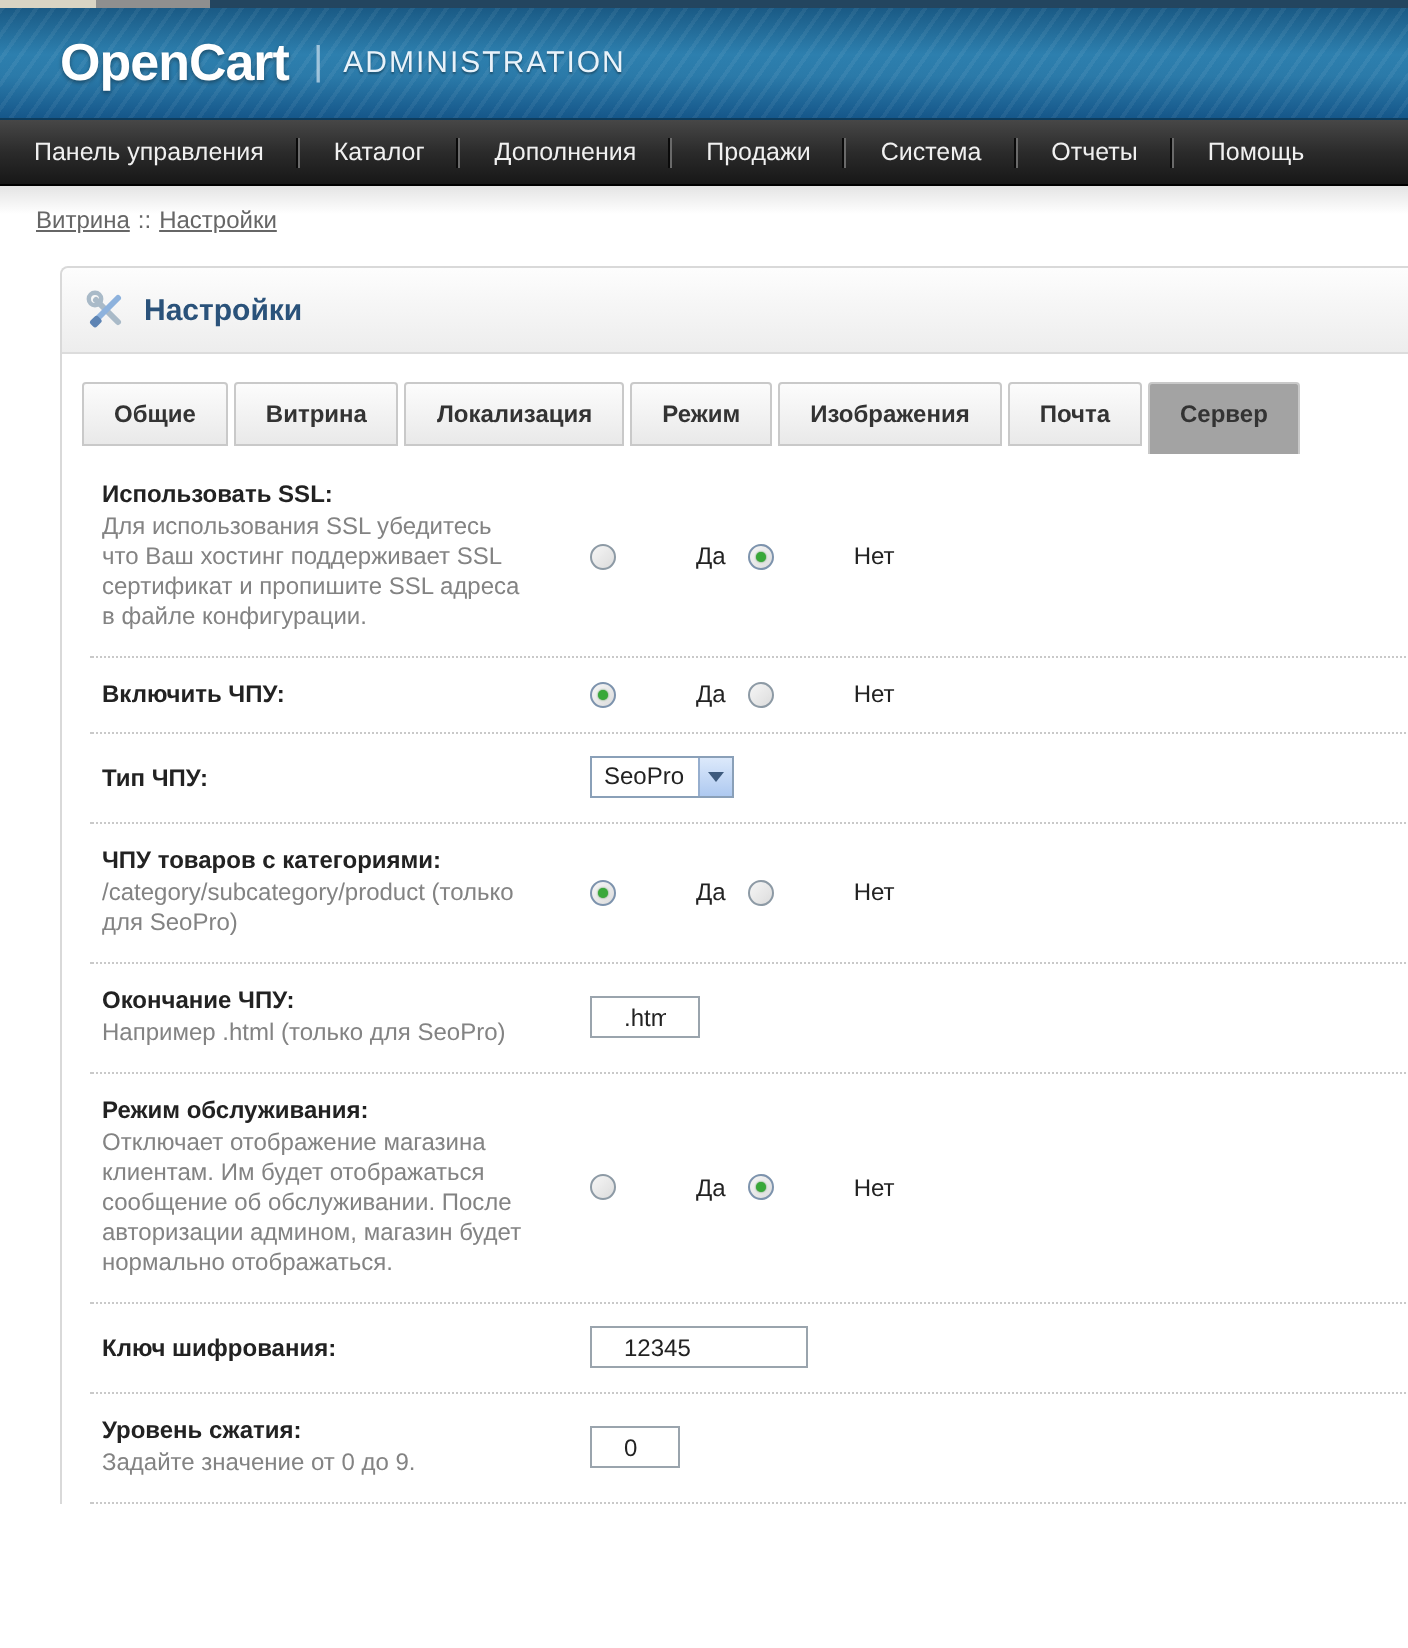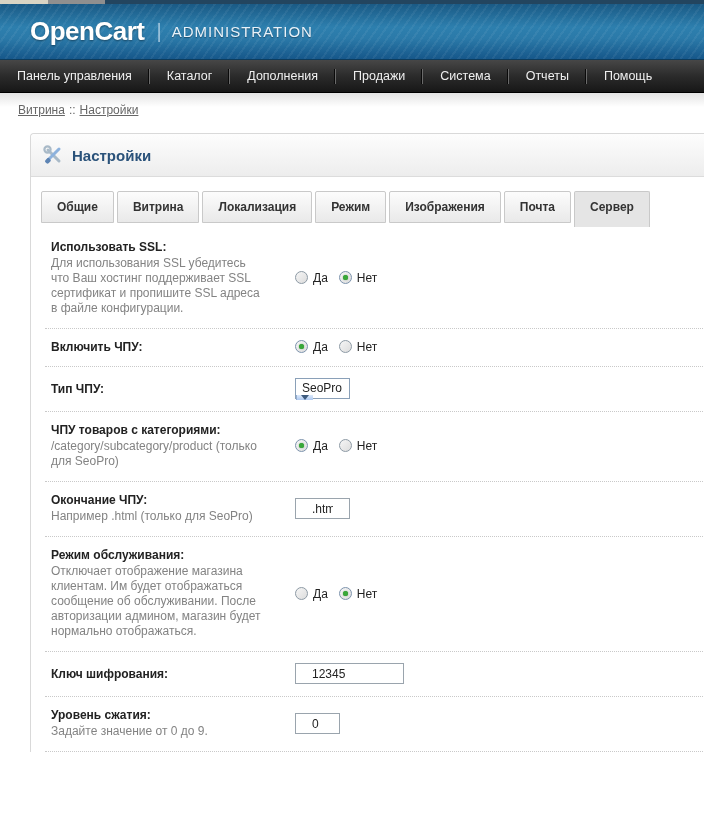--- a/index.html
+++ b/index.html
@@ -39,41 +39,41 @@
   .box-heading { display:flex; align-items:center; gap:9px; padding:11px 12px;
     background:linear-gradient(180deg,#fdfdfd,#ededed); border-bottom:1px solid #dcdcdc;
     border-radius:4px 4px 0 0; }
   .box-title { font-size:15px; font-weight:bold; color:#2a527a; }
 
   
   .tabs { display:flex; align-items:flex-start; padding:14px 0 0 10px; }
   .tab { font-size:12px; font-weight:bold; color:#333; padding:8px 15px;
     background:linear-gradient(180deg,#fcfcfc,#e9e9e9); border:1px solid #c9c9c9;
     border-radius:2px 2px 0 0; margin-right:3px; cursor:pointer; white-space:nowrap; }
-  .tab.active { background:#e5e5e5; border-bottom:none; padding-bottom:13px; }
+  .tab.active { background:#a3a3a3; border-bottom:none; padding-bottom:13px; }
 
   
   .form { padding:2px 14px 0 14px; }
   .form-row { display:flex; align-items:center; padding:11px 0 12px 0;
               border-bottom:1px dotted #c9c9c9; }
   .row-left { width:218px; flex:none; padding-left:6px; }
   .row-label { font-size:12px; font-weight:bold; color:#222; }
   .row-desc { font-size:12px; color:#838383; line-height:15px; margin-top:2px; }
   .row-control { margin-left:32px; display:flex; align-items:center; font-size:12px; color:#222; }
 
-  .radio-wrap { display:inline-flex; margin-right:11px; cursor:pointer; }
+  .radio-wrap { display:inline-flex; align-items:center; margin-right:11px; cursor:pointer;gap:35px; }
   .radio { width:13px; height:13px; border-radius:50%; border:1px solid #8d9aa5;
     background:linear-gradient(135deg,#f6f6f6,#dcdcdc); display:inline-block; position:relative;
     margin-right:5px; flex:none; }
   .radio.checked { border-color:#7d93ad; }
   .radio.checked::after { content:''; position:absolute; left:3px; top:3px; width:5px; height:5px;
     border-radius:50%; background:#39a839; box-shadow:0 0 1px #2c7f2c; }
 
   .select { display:inline-flex; align-items:stretch; border:1px solid #8aa0b8; background:#fff;
-    height:21px; cursor:pointer;flex-direction:column; }
+    height:21px; cursor:pointer; }
   .select-value { padding:2px 7px 0 6px; font-size:12px; color:#222; }
   .select-arrow { width:17px; background:linear-gradient(180deg,#dce9fb,#aec9f0);
     border-left:1px solid #96aece; display:flex; align-items:center; justify-content:center; }
   .select-arrow::after { content:''; width:0; height:0; border-left:4px solid transparent;
     border-right:4px solid transparent; border-top:5px solid #3d5a7d; }
 
   .text-input { height:21px; border:1px solid #9aa4ad; font-family:"Liberation Sans",sans-serif;
     font-size:12px; color:#222; padding:1px 16px; }
 </style>
 </head>

